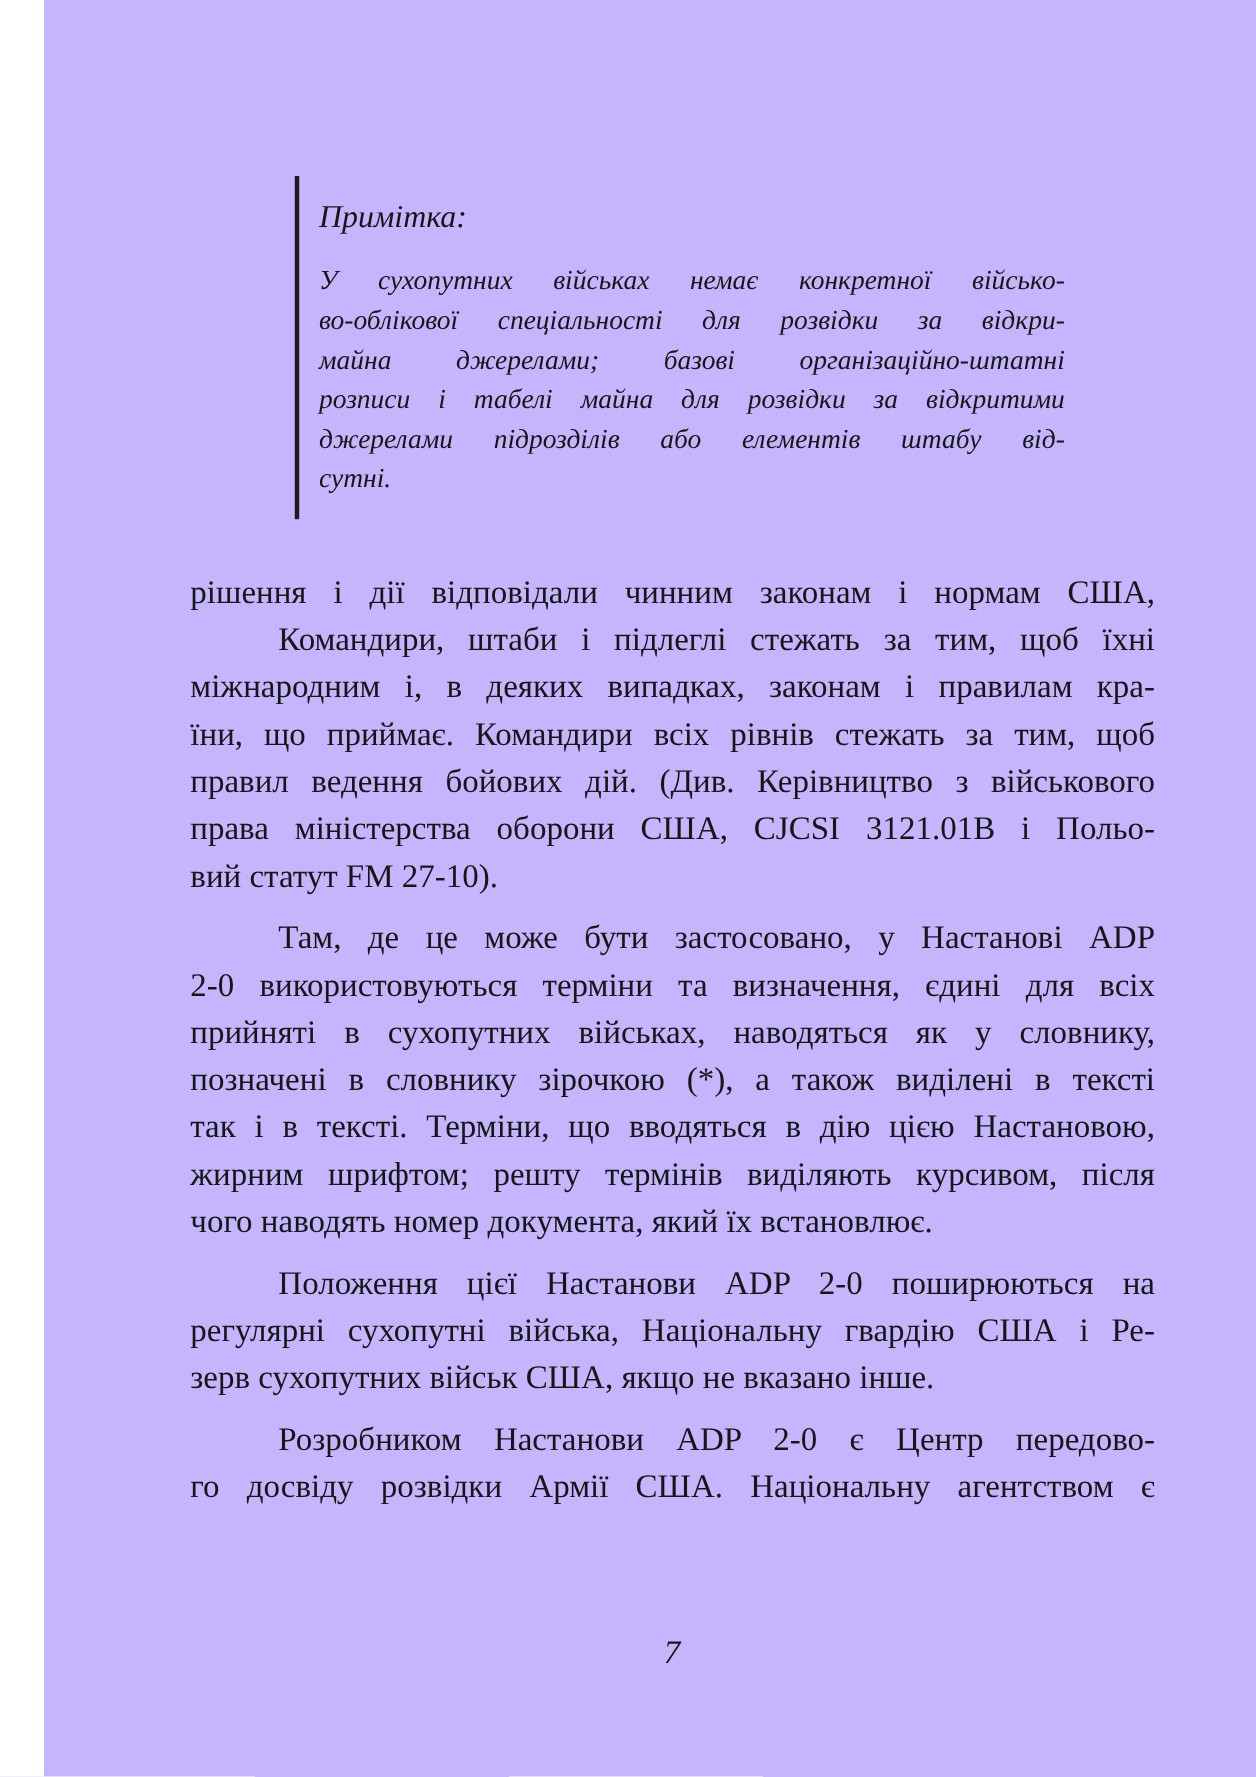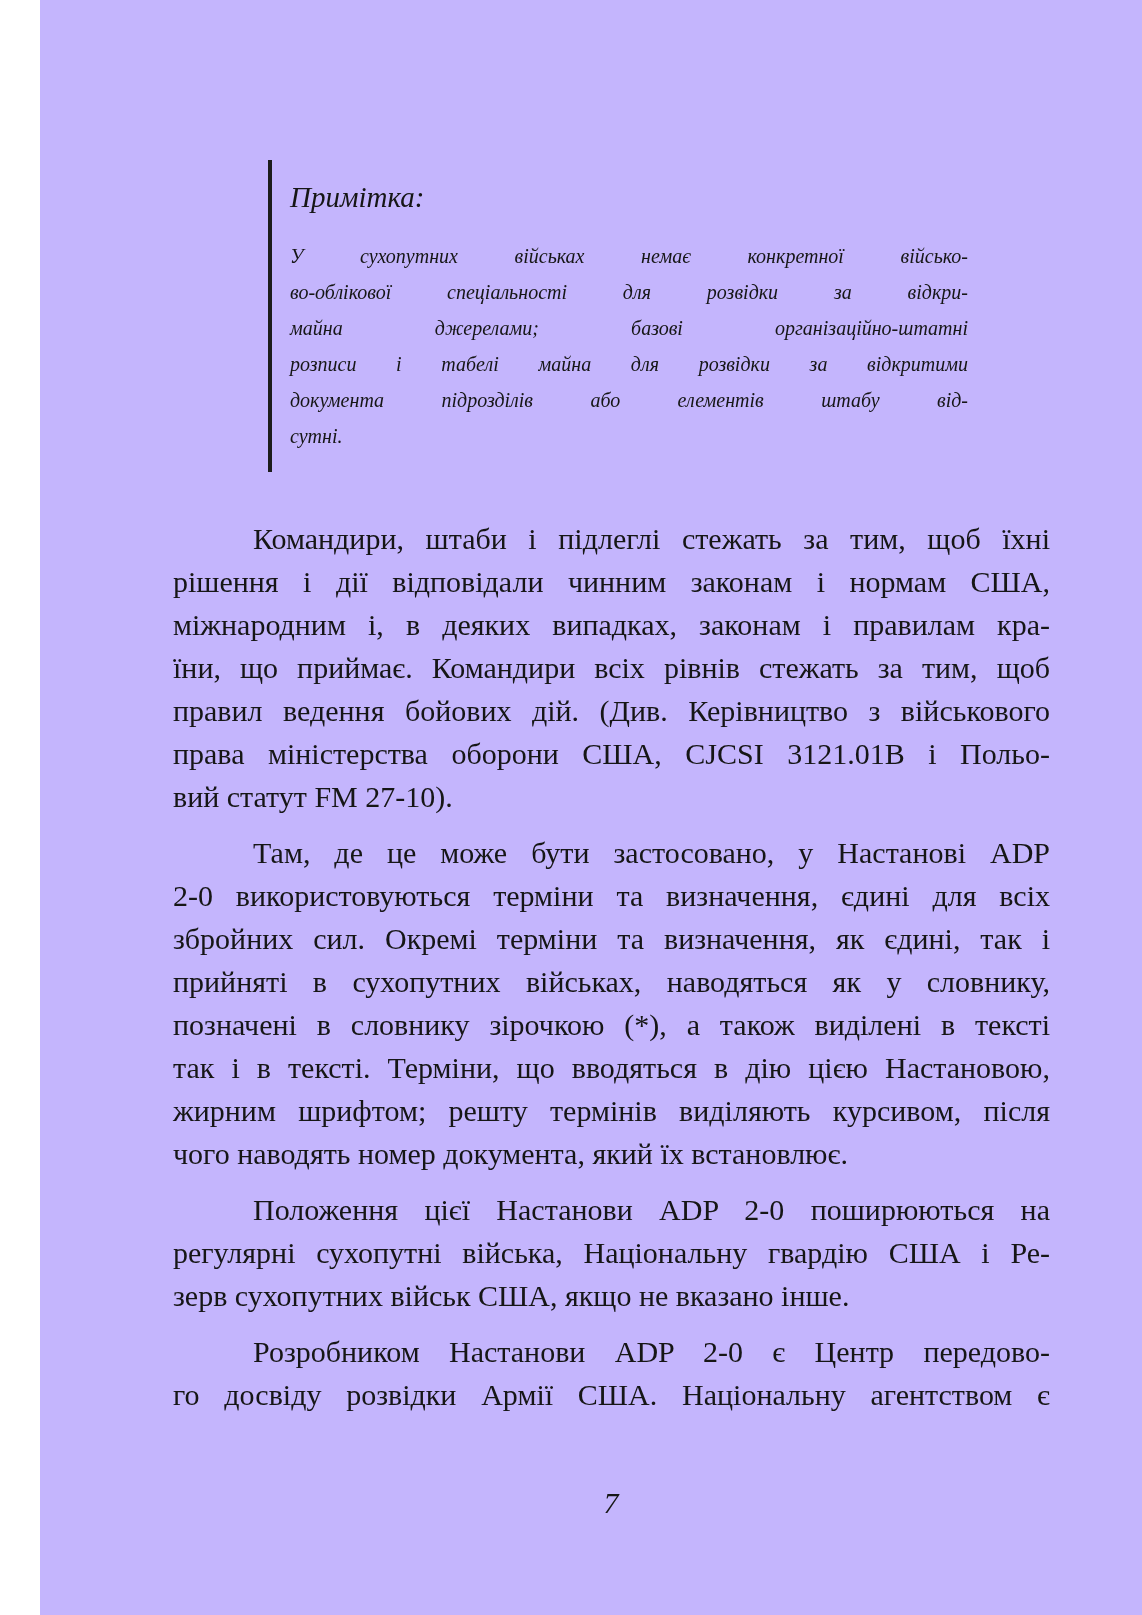--- a/index.html
+++ b/index.html
@@ -24,21 +24,21 @@
     border-left:4px solid #1c1c1c;
     padding:20px 0 18px 18px;
     font-style:italic;
   }
   .note-label{
     font-size:29px;
     line-height:34px;
     margin-bottom:24px;
   }
   .note .line{
-    font-size:20px;
+    font-size:25px;
     line-height:36px;
     text-align:justify;
     text-align-last:justify;
   }
   .note .line.last{
     text-align-last:left;
   }
   
   .body-text{
     position:absolute;
@@ -77,39 +77,38 @@
 
 <div class="page">
 
   <div class="note">
     <div class="note-label">Примітка:</div>
     <div class="note-lines">
         <div class="line">У сухопутних військах немає конкретної військо-</div>
         <div class="line">во-облікової спеціальності для розвідки за відкри-</div>
         <div class="line">майна джерелами; базові організаційно-штатні</div>
         <div class="line">розписи і табелі майна для розвідки за відкритими</div>
-        <div class="line">документа підрозділів або елементів штабу від-</div>
+        <div class="line">джерелами підрозділів або елементів штабу від-</div>
         <div class="line last">сутні.</div>
       </div>
   </div>
 
   <div class="body-text">
       <div class="para">
+        <div class="line">рішення і дії відповідали чинним законам і нормам США,</div>
         <div class="line first">Командири, штаби і підлеглі стежать за тим, щоб їхні</div>
-        <div class="line">рішення і дії відповідали чинним законам і нормам США,</div>
         <div class="line">міжнародним і, в деяких випадках, законам і правилам кра-</div>
         <div class="line">їни, що приймає. Командири всіх рівнів стежать за тим, щоб</div>
         <div class="line">правил ведення бойових дій. (Див. Керівництво з військового</div>
         <div class="line">права міністерства оборони США, CJCSI 3121.01B і Польо-</div>
         <div class="line last">вий статут FM 27-10).</div>
       </div>
       <div class="para">
         <div class="line first">Там, де це може бути застосовано, у Настанові ADP</div>
         <div class="line">2-0 використовуються терміни та визначення, єдині для всіх</div>
-        <div class="line">збройних сил. Окремі терміни та визначення, як єдині, так і</div>
         <div class="line">прийняті в сухопутних військах, наводяться як у словнику,</div>
         <div class="line">позначені в словнику зірочкою (*), а також виділені в тексті</div>
         <div class="line">так і в тексті. Терміни, що вводяться в дію цією Настановою,</div>
         <div class="line">жирним шрифтом; решту термінів виділяють курсивом, після</div>
         <div class="line last">чого наводять номер документа, який їх встановлює.</div>
       </div>
       <div class="para">
         <div class="line first">Положення цієї Настанови ADP 2-0 поширюються на</div>
         <div class="line">регулярні сухопутні війська, Національну гвардію США і Ре-</div>
         <div class="line last">зерв сухопутних військ США, якщо не вказано інше.</div>

